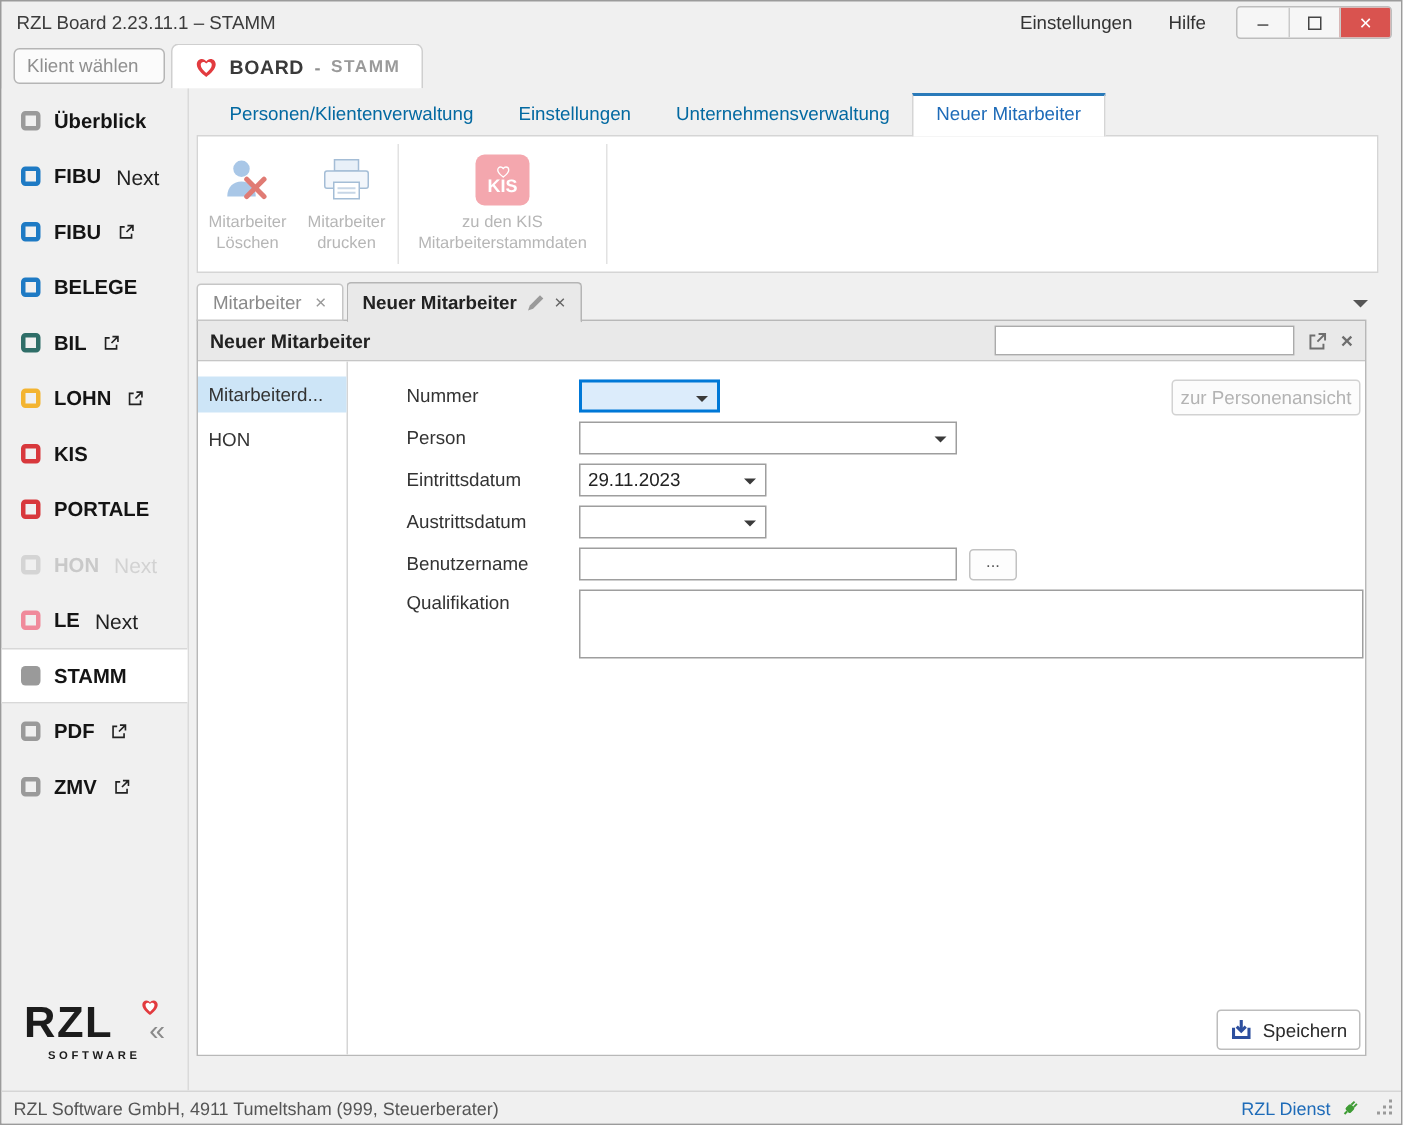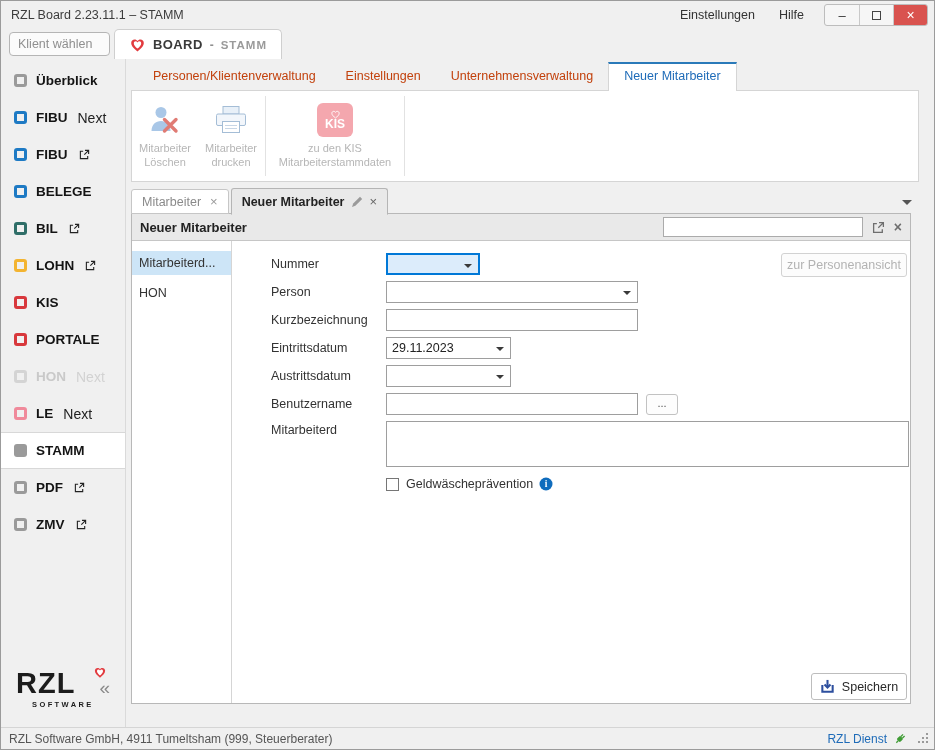--- a/index.html
+++ b/index.html
@@ -50,21 +50,21 @@
   .rzl-logo { position:relative; margin-left:15px; display:inline-block; }
   .rzl-name { font-weight:bold; font-size:29px; letter-spacing:1px; color:#1c1c1c; line-height:1; font-stretch:condensed; }
   .rzl-heart { position:absolute; top:-3px; right:-13px; }
   .rzl-sub { font-size:7.5px; font-weight:bold; letter-spacing:2.4px; color:#1c1c1c; margin-left:16px; margin-top:2px;text-align:right; }
   .collapse { position:absolute; right:16px; bottom:14px; font-size:19px; color:#8a8a8a; line-height:1; cursor:default; }
 
   
   .main { position:absolute; left:125px; top:58px; right:0; bottom:22px; background:#f0f0f0; }
 
   .ribbon-tabs { height:31px; display:flex; align-items:flex-end; padding-left:12px; position:relative; z-index:2; }
-  .ribbon-tab { font-size:12.5px; color:#c2410c; padding:6px 15px 7px; cursor:default; }
+  .ribbon-tab { font-size:12.5px; color:#0369a1; padding:6px 15px 7px; cursor:default; }
   .ribbon-tab.active { background:#fff; border:1px solid #d5d5d5; border-bottom:none; border-top:2px solid #2a7ab9; color:#1e6bb8; padding:5px 15px 8px; margin-bottom:-1px; }
 
   .ribbon-body { position:relative; margin:0 15px 0 5px; height:92px; background:#fff; border:1px solid #d5d5d5; display:flex; align-items:stretch; padding:3px 0; z-index:1; }
   .ribbon-btn { width:66px; display:flex; flex-direction:column; align-items:center; padding-top:5px; cursor:default; }
   .ribbon-btn.kis { width:136px; }
   .icon-box { height:42px; display:flex; align-items:center; justify-content:center; }
   .ribbon-label { font-size:11px; color:#b6b6b6; text-align:center; line-height:1.3; }
   .ribbon-sep { width:1px; background:#e2e2e2; margin:2px 1px; }
   .kis-badge { width:36px; height:34px; background:#f4a7ae; border-radius:6px; display:flex; flex-direction:column; align-items:center; justify-content:center; }
   .kis-badge .kis-text { color:#fff; font-weight:bold; font-size:12px; line-height:1; margin-top:-1px; }
@@ -338,54 +338,41 @@
             </div>
           </div>
           <div class="frow">
             <span class="flabel">Person</span>
             <div class="combo w-lg">
               <span></span>
               <span class="arrow"></span>
             </div>
           </div>
           <div class="frow">
-            <span class="flabel">Kurzbezeichnung</span>
-            <input class="tinput" value="" style="">
-          </div>
-          <div class="frow">
             <span class="flabel">Eintrittsdatum</span>
             <div class="combo w-md">
               <span>29.11.2023</span>
               <span class="arrow"></span>
             </div>
           </div>
           <div class="frow">
             <span class="flabel">Austrittsdatum</span>
             <div class="combo w-md">
               <span></span>
               <span class="arrow"></span>
             </div>
           </div>
           <div class="frow">
             <span class="flabel">Benutzername</span>
             <input class="tinput" value="" style="">
             <div class="browse-btn">...</div>
           </div>
           <div class="frow tall">
-            <span class="flabel">Mitarbeiterd</span>
+            <span class="flabel">Qualifikation</span>
             <textarea class="qual-textarea" style=""></textarea>
-          </div>
-          <div class="check-row">
-            <span class="check-spacer"></span>
-            <input type="checkbox" class="checkbox" style="">
-            <span class="check-label">Geldwäscheprävention</span>
-            <svg width="14" height="14" viewBox="0 0 14 14">
-                <circle cx="7" cy="7" r="6.5" fill="#0f6cbd"></circle>
-                <text x="7" y="10.3" fill="#fff" font-size="9.5" font-weight="bold" text-anchor="middle" font-family="Liberation Serif, serif">i</text>
-              </svg>
           </div>
 
           <div class="person-view-btn">zur Personenansicht</div>
 
           <div class="save-btn">
             <svg width="15" height="15" viewBox="0 0 16 16">
               <path d="M2.5 6.5v7h11v-7" fill="none" stroke="#2d4f9e" stroke-width="2.2"></path>
               <path d="M8 1v7.5" stroke="#2d4f9e" stroke-width="2.2" fill="none"></path>
               <path d="M4.8 5.8L8 9l3.2-3.2" fill="none" stroke="#2d4f9e" stroke-width="2.2"></path>
             </svg>

